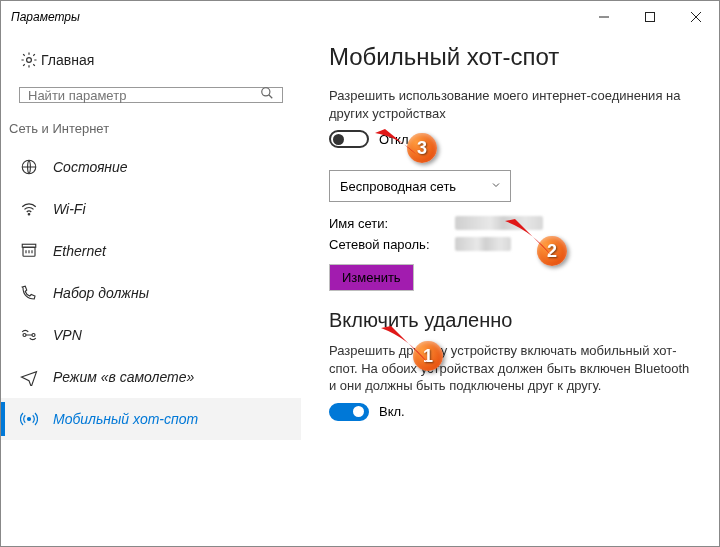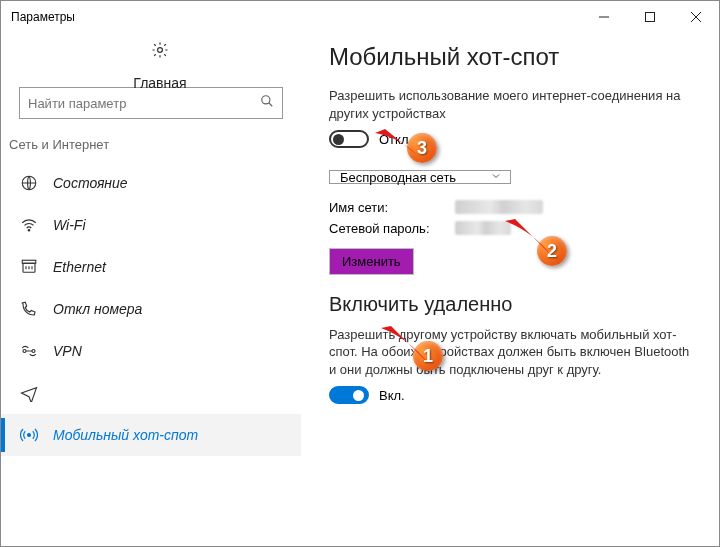--- a/index.html
+++ b/index.html
@@ -1,32 +1,32 @@
 <!DOCTYPE html>
 <html><head>
 <meta charset="utf-8">
 <style>
   * { box-sizing: border-box; margin: 0; padding: 0; font-family: "Segoe UI", Tahoma, sans-serif; }
   body { background: #fff; width: 720px; height: 547px; border: 1px solid #888; overflow: hidden; position: relative; }
 
   
-  .titlebar { height: 32px; display: flex; align-items: center; justify-content: space-between; padding-left: 10px; }
+  .titlebar { height: 32px; display: flex; align-items: center; justify-content: space-between; padding-left: 10px; font-style: italic; }
   .titlebar-title { font-size: 12px; color: #000; }
   .winbtns { display: flex; height: 100%; }
   .winbtn { width: 46px; display: flex; align-items: center; justify-content: center; font-size: 12px; color: #222; }
   .winbtn svg { stroke: #222; }
 
   .content { display: flex; height: calc(100% - 32px); }
 
   
   .sidebar { width: 300px; padding: 8px 0 0 0; border-right: none; }
-  .home { display: flex; align-items: center; height: 38px; padding-left: 18px; gap: 16px; font-size: 14px; color: #222; flex-direction: column; }
+  .home { display: flex; align-items: center; height: 38px; padding-left: 18px; gap: 2px; font-size: 14px; color: #222; }
   .home .icon { width: 20px; display:flex; justify-content:center; }
 
-  .searchbox { margin: 8px 18px 12px 18px; height: 32px; border: 1px solid #999; display: flex; align-items: center; padding: 0 8px; }
+  .searchbox { margin: 8px 18px 12px 18px; height: 16px; border: 1px solid #999; display: flex; align-items: center; padding: 0 8px; }
   .searchbox input { border: none; outline: none; flex: 1; font-size: 13px; color: #666; background: transparent; }
   .searchbox .sicon { color: #555; }
 
   .section-label { padding: 6px 18px 10px 8px; font-size: 13px; color: #666; }
 
   .navlist { }
   .navitem { display: flex; align-items: center; height: 42px; padding-left: 18px; gap: 14px; font-size: 14px; color: #222; cursor: default; position: relative; font-style: italic; }
   .navitem .icon { width: 20px; display:flex; justify-content:center; color:#333; }
   .navitem.active { background: #f3f3f3; color: #0078d7; }
   .navitem.active::before { content:""; position:absolute; left:0; top:4px; bottom:4px; width:4px; background:#0078d7; }
@@ -39,21 +39,21 @@
   .desc { font-size: 13px; color: #333; line-height: 1.35; margin-bottom: 8px; }
 
   .toggle-row { display: flex; align-items: center; gap: 10px; margin: 6px 0 18px 0; }
   .toggle { width: 40px; height: 18px; border: 2px solid #333; border-radius: 10px; position: relative; background: #fff; }
   .toggle.off .knob { left: 2px; background:#333;}
   .toggle.on { background: #0078d7; border-color:#0078d7;}
   .toggle.on .knob { left: 22px; background:#fff;}
   .knob { position: absolute; top: 1.5px; width: 11px; height: 11px; border-radius: 50%; }
   .toggle-label { font-size: 13px; }
 
-  .combo { display:inline-flex; align-items:center; height: 14px; border: 1px solid #999; padding: 0 8px 0 10px; font-size: 13px; gap: 14px; min-width: 182px; justify-content: space-between; margin-top:4px;}
+  .combo { display:inline-flex; align-items:center; height: 32px; border: 1px solid #999; padding: 0 8px 0 10px; font-size: 13px; gap: 14px; min-width: 182px; justify-content: space-between; margin-top:4px;}
   .combo .chev { color:#555; }
 
   .kv { margin-top: 14px; font-size: 13px; display:flex; align-items:flex-start; gap:6px;}
   .kv-label { min-width: 120px; }
   .blur { display:inline-block; width: 88px; height: 14px; background: linear-gradient(90deg,#cfcfcf 0%, #e8e8e8 40%, #d0d0d0 55%, #e6e6e6 80%, #d8d8d8 100%); filter: blur(1.2px); border-radius:2px;}
   .blur.small { width:56px; }
 
   .btn { margin-top: 12px; display:inline-block; background:#a21caf; border:1px solid #bdbdbd; padding: 5px 12px; font-size: 13px; }
 
   
@@ -139,38 +139,39 @@
             </svg>
           </span>
         <span>Ethernet</span>
       </div>
       <div class="navitem">
         <span class="icon">
             <svg width="18" height="18" viewBox="0 0 24 24" fill="none" stroke="currentColor" stroke-width="1.5">
               <path d="M4 5c0 9 6 15 15 15l1-4-5-2-2 2c-3-1-5-3-6-6l2-2-2-5-4 1z"></path>
             </svg>
           </span>
-        <span>Откл номера</span>
+        <span>Набор должны</span>
       </div>
       <div class="navitem">
         <span class="icon">
             <svg width="18" height="18" viewBox="0 0 24 24" fill="none" stroke="currentColor" stroke-width="1.6">
               <circle cx="6" cy="12" r="2"></circle>
               <circle cx="18" cy="12" r="2"></circle>
               <path d="M8 12h8M3 8c2-3 6-3 8 0M13 16c2 3 6 3 8 0"></path>
             </svg>
           </span>
         <span>VPN</span>
       </div>
       <div class="navitem">
         <span class="icon">
             <svg width="18" height="18" viewBox="0 0 24 24" fill="none" stroke="currentColor" stroke-width="1.5">
               <path d="M2 12l20-7-7 20-3-8-10-5z"></path>
             </svg>
           </span>
+        <span>Режим «в самолете»</span>
       </div>
       <div class="navitem active">
         <span class="icon">
             <svg width="18" height="18" viewBox="0 0 24 24" fill="none" stroke="currentColor" stroke-width="1.6">
               <circle cx="12" cy="12" r="2" fill="currentColor"></circle>
               <path d="M7 17c-2.8-2.8-2.8-7.2 0-10M17 7c2.8 2.8 2.8 7.2 0 10M4 20c-4.5-4.5-4.5-11.5 0-16M20 4c4.5 4.5 4.5 11.5 0 16"></path>
             </svg>
           </span>
         <span>Мобильный хот-спот</span>
       </div>

